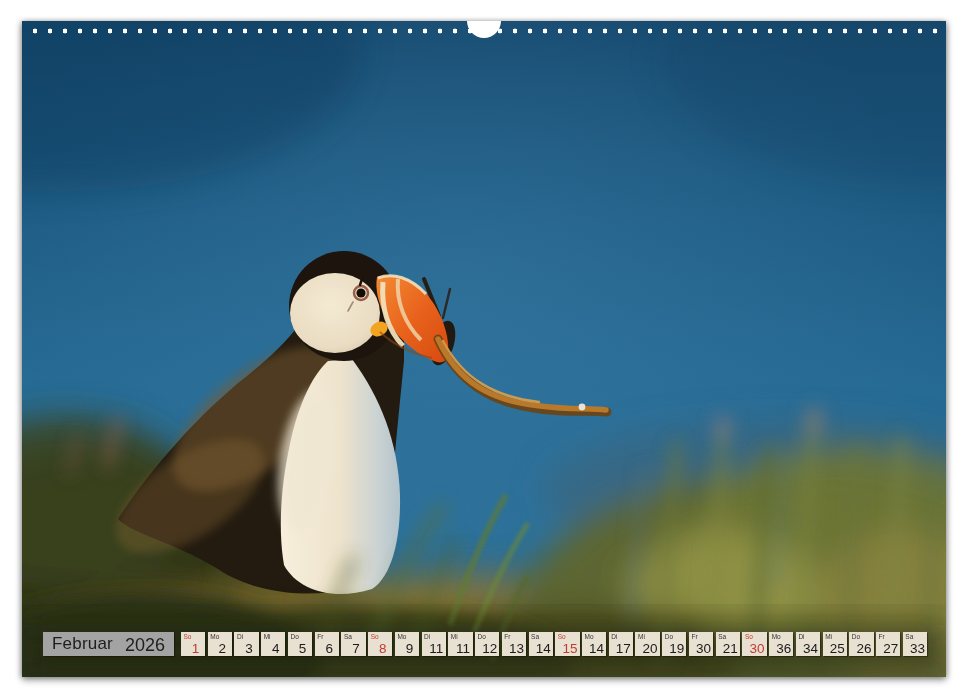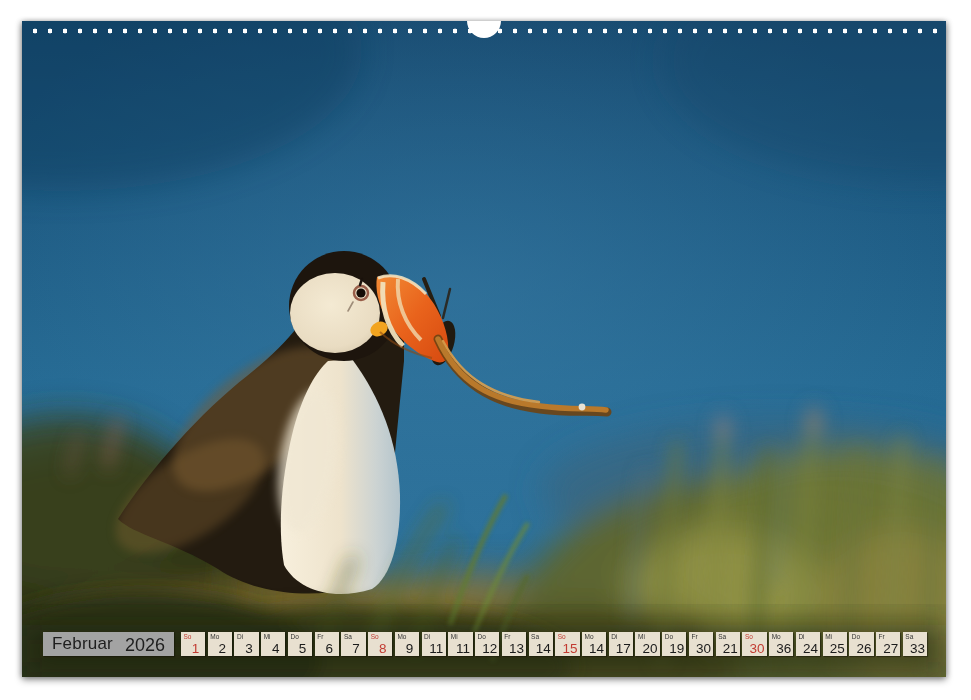--- a/index.html
+++ b/index.html
@@ -275,21 +275,21 @@
             <span class="n">30</span>
           </div>
 
           <div class="day-cell">
             <span class="wd">Mo</span>
             <span class="n">36</span>
           </div>
 
           <div class="day-cell">
             <span class="wd">Di</span>
-            <span class="n">24</span>
+            <span class="n">34</span>
           </div>
 
           <div class="day-cell">
             <span class="wd">Mi</span>
             <span class="n">25</span>
           </div>
 
           <div class="day-cell">
             <span class="wd">Do</span>
             <span class="n">26</span>

